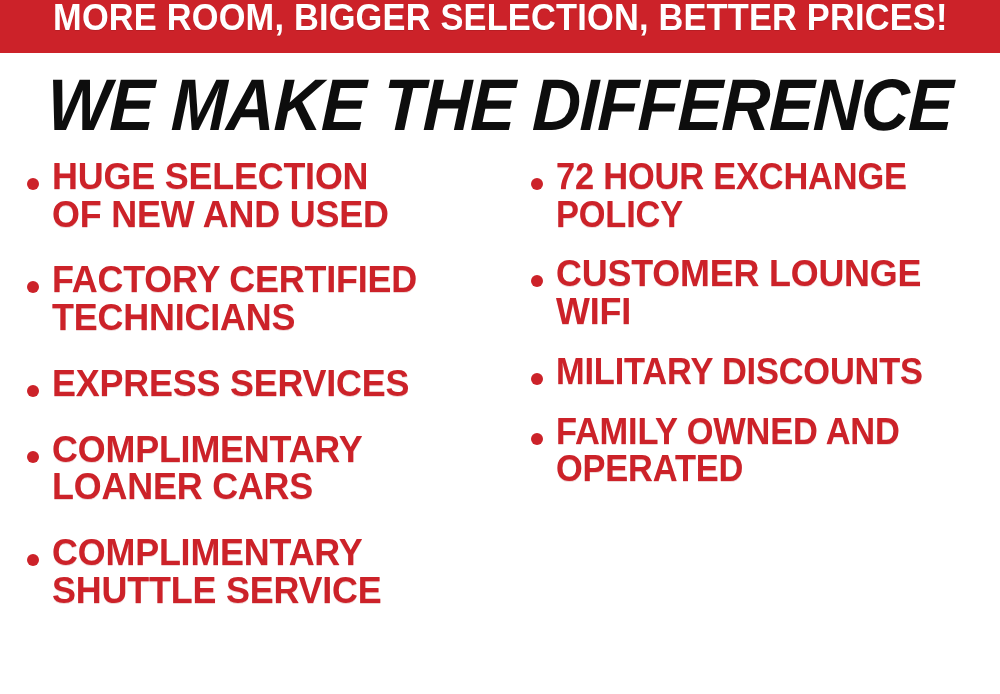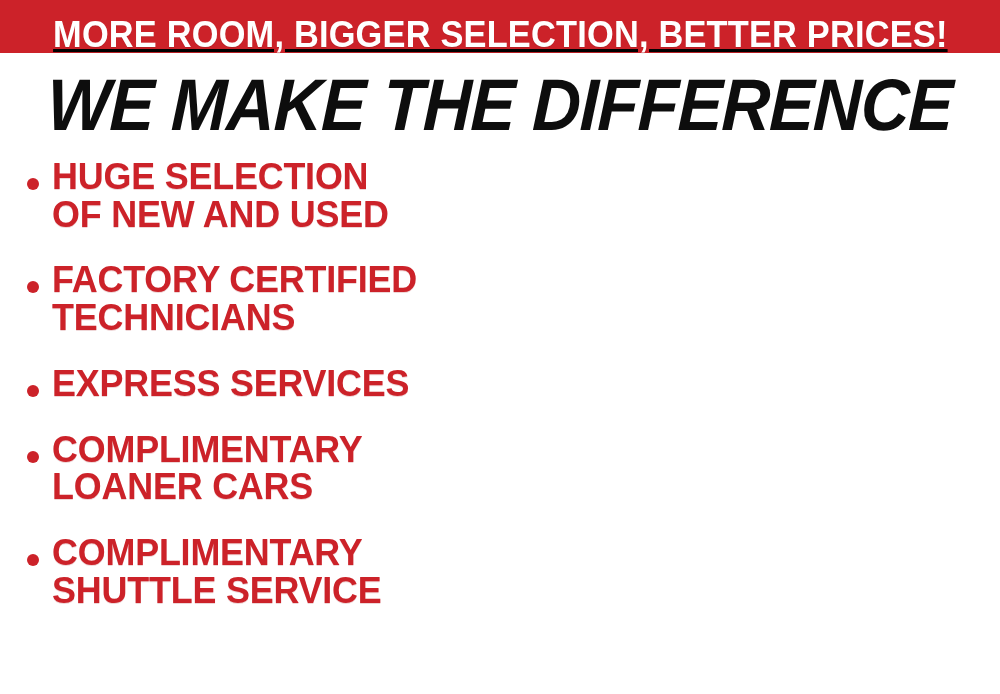--- a/index.html
+++ b/index.html
@@ -19,23 +19,22 @@
 
   
   .banner {
     position: absolute;
     left: 0;
     top: 0;
     width: 1000px;
     height: 53px;
     background: #cc2229;
     display: flex;
-    align-items: flex-end;
+    align-items: flex-start;
     justify-content: center;
-    text-decoration: underline;
   }
   .banner-text {
     color: #ffffff;
     font-family: "Liberation Sans", sans-serif;
     font-weight: bold;
     font-size: 36px;
     line-height: 1;
     letter-spacing: 0.2px;
     transform: scaleX(0.955);
     transform-origin: center center;
@@ -158,23 +157,42 @@
       <div class="bullet-item">
         <span class="bullet-dot"></span>
         <span class="bullet-label">COMPLIMENTARY
 SHUTTLE SERVICE</span>
       </div>
 
     </div>
 
     <div class="col col-right">
 
+      <div class="bullet-item tight">
+        <span class="bullet-dot"></span>
+        <span class="bullet-label">72 HOUR EXCHANGE
+POLICY</span>
+      </div>
 
 
+      <div class="bullet-item">
+        <span class="bullet-dot"></span>
+        <span class="bullet-label">CUSTOMER LOUNGE
+WIFI</span>
+      </div>
 
+      <div class="bullet-item tight">
+        <span class="bullet-dot"></span>
+        <span class="bullet-label">MILITARY DISCOUNTS</span>
+      </div>
 
+      <div class="bullet-item tight">
+        <span class="bullet-dot"></span>
+        <span class="bullet-label">FAMILY OWNED AND
+OPERATED</span>
+      </div>
 
 
     </div>
 
   </div>
 
 </div>
 
 </body></html>

